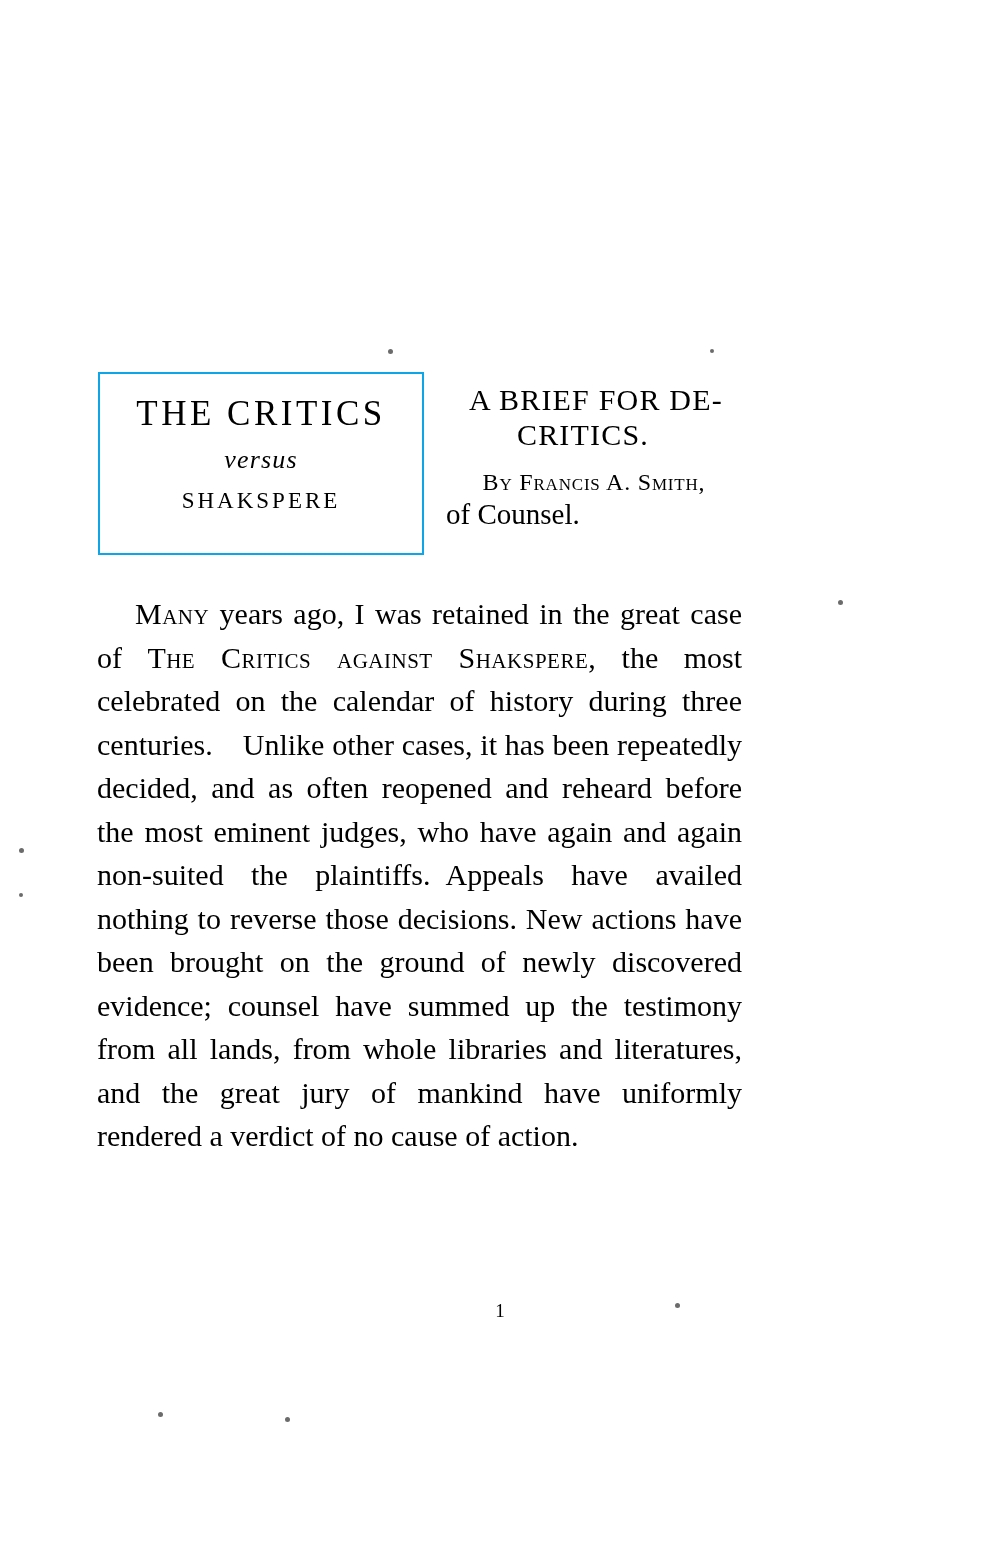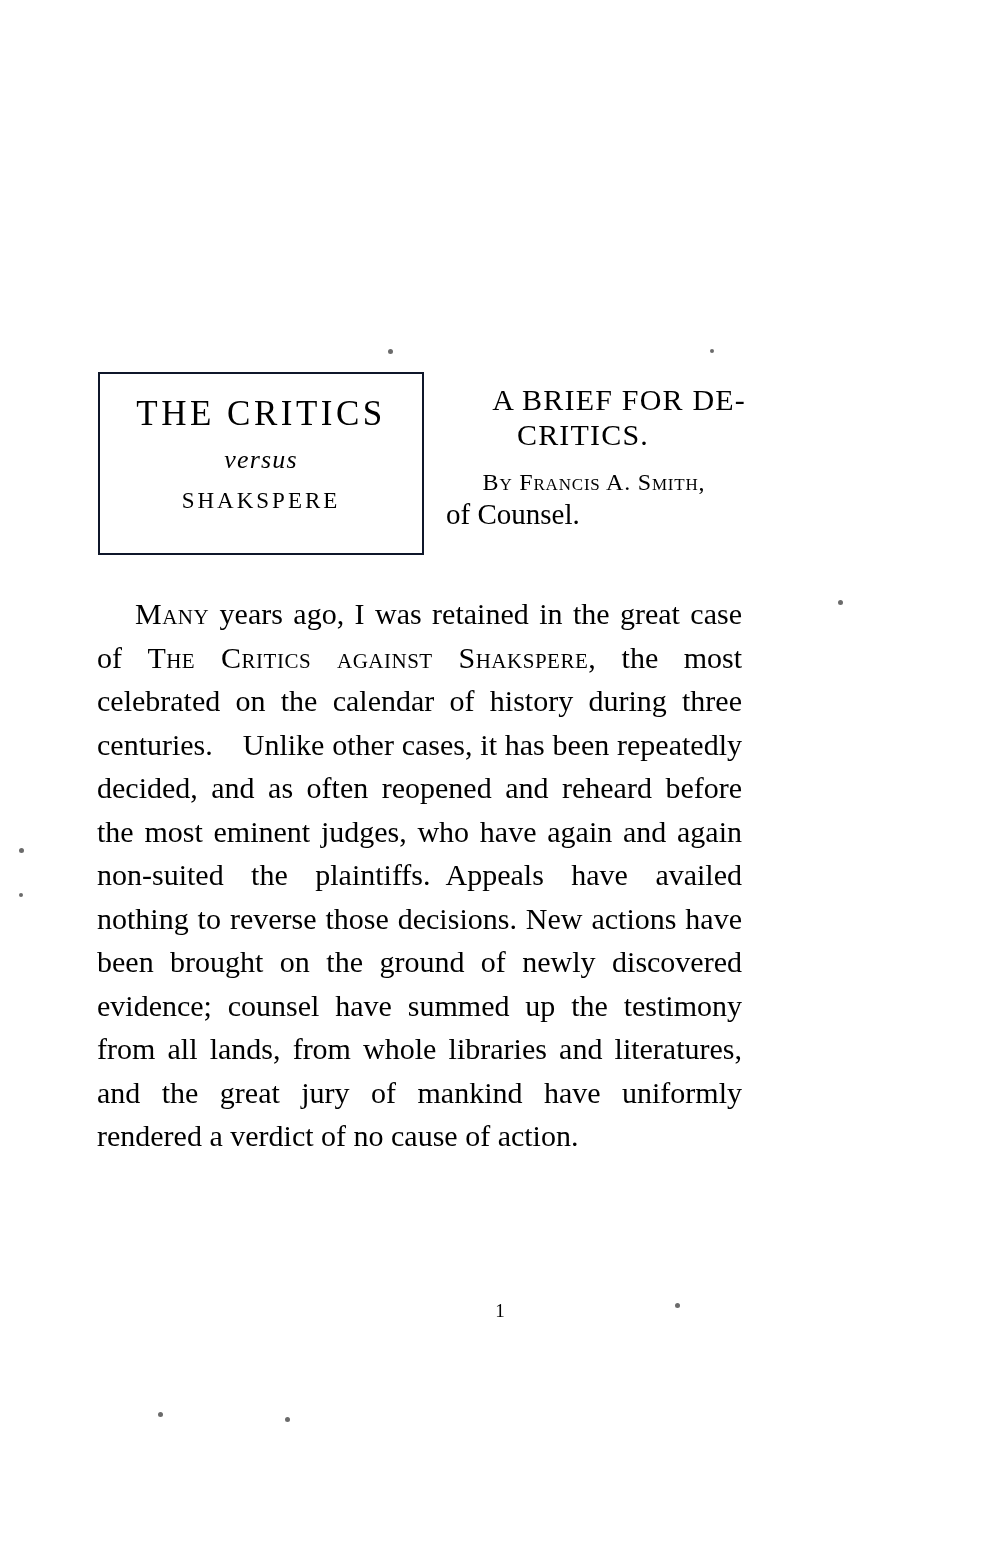--- a/index.html
+++ b/index.html
@@ -32,21 +32,21 @@
     width: 650px;
     height: 190px;
   }
 
   .title-box {
     position: absolute;
     left: 0;
     top: 0;
     width: 326px;
     height: 183px;
-    border: 2px solid #0f172a;
+    border: 2px solid #0ea5e9;
     box-sizing: border-box;
     text-align: center;
   }
   .title-line-1 {
     margin-top: 22px;
     font-size: 35px;
     letter-spacing: 3.5px;
     line-height: 1.05;
     white-space: nowrap;
   }
@@ -68,21 +68,21 @@
     position: absolute;
     left: 348px;
     top: 10px;
     width: 300px;
     text-align: center;
   }
   .brief-line {
     font-size: 30px;
     letter-spacing: 1.2px;
     line-height: 1.18;
-    text-align: right;
+    text-align: center;
   }
   .brief-line.second {
     text-align: center;
     padding-right: 26px;
   }
   .byline {
     margin-top: 16px;
     font-size: 23px;
     letter-spacing: 0.6px;
     padding-right: 4px;

